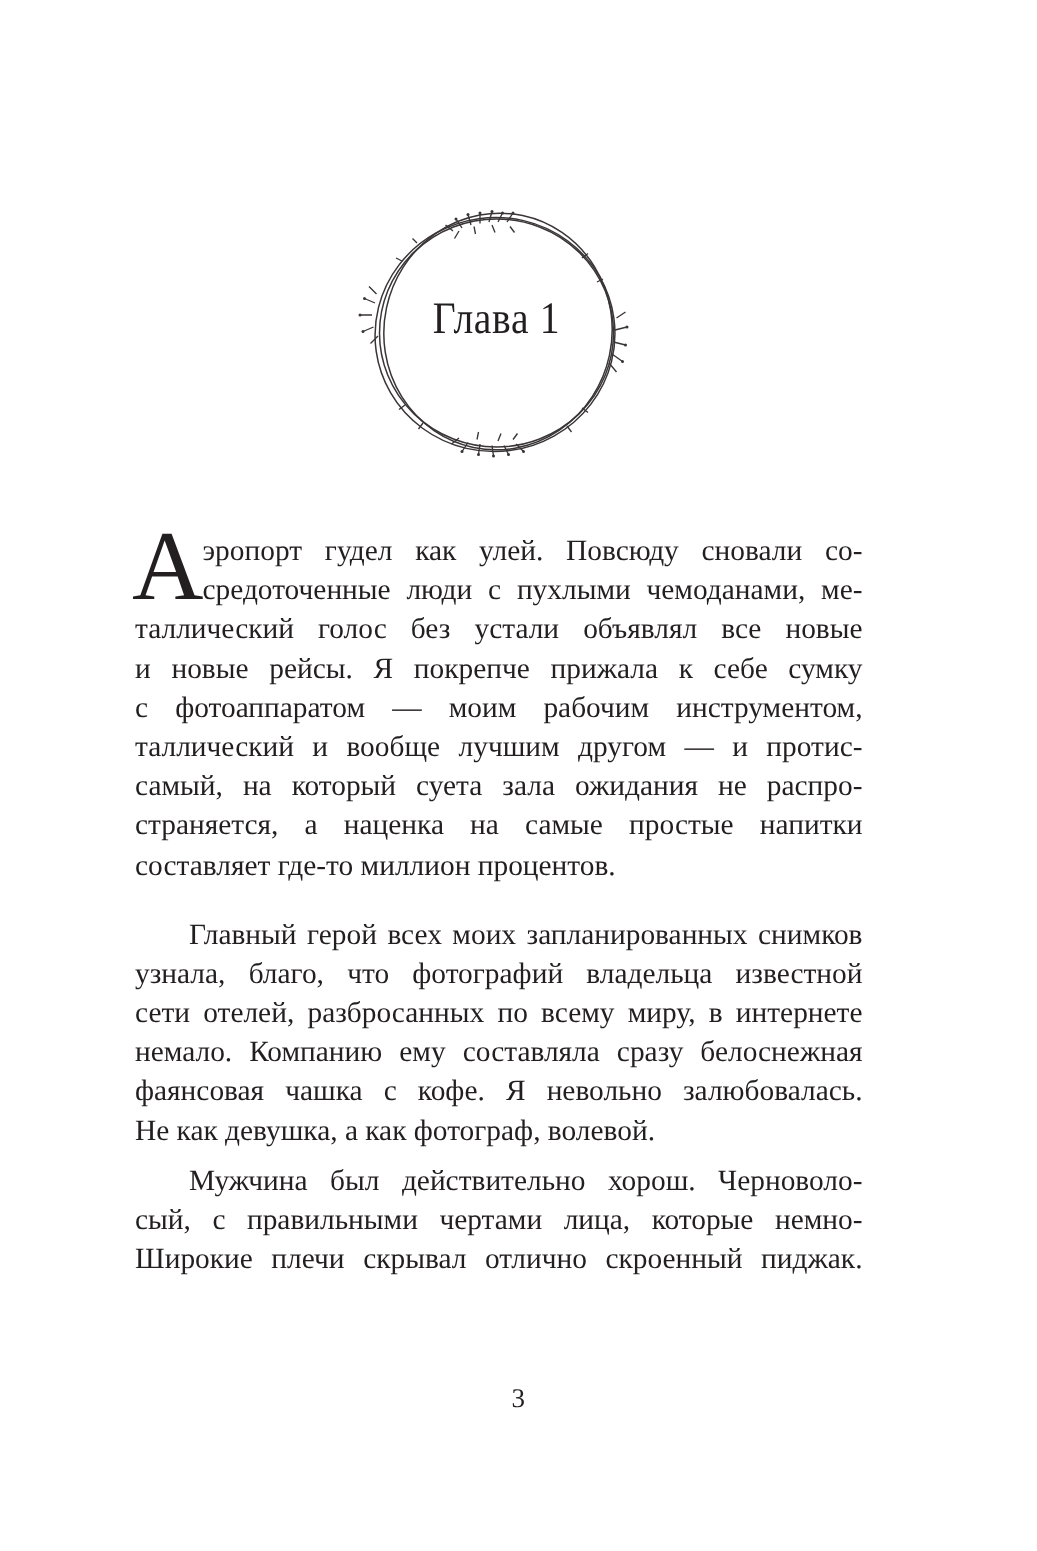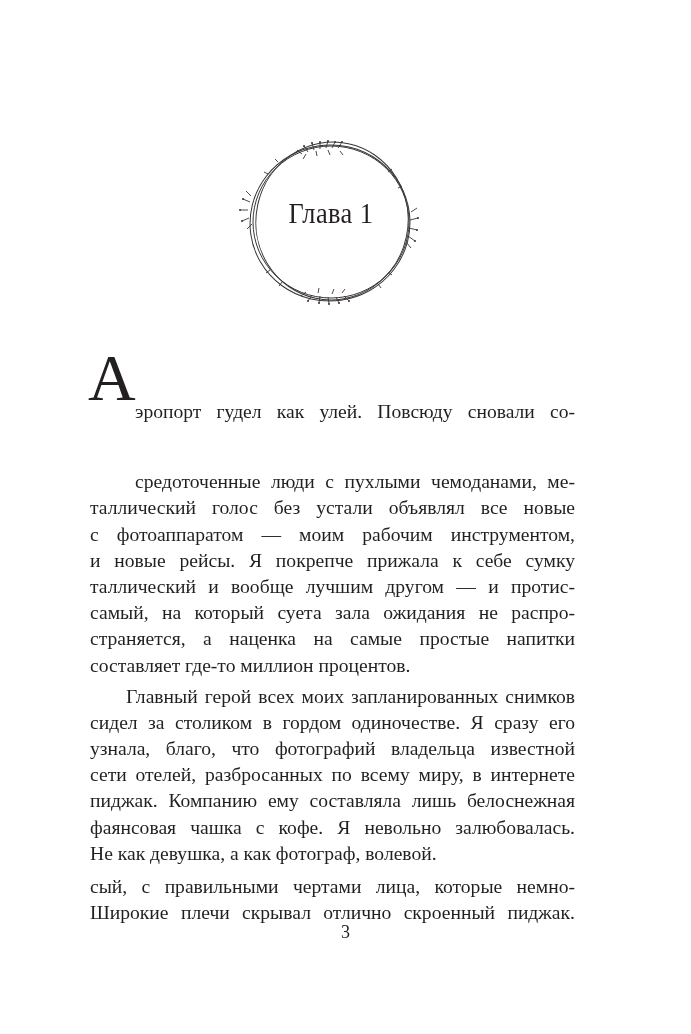--- a/index.html
+++ b/index.html
@@ -3,21 +3,21 @@
 <meta charset="utf-8">
 <style>
   html, body { margin: 0; padding: 0; background: #ffffff; }
   body { width: 691px; height: 1034px; position: relative; overflow: hidden; font-family: "Liberation Serif", "DejaVu Serif", serif; color: #231f20; }
   .ornament { position: absolute; left: 238px; top: 132px; width: 186px; height: 180px; }
   .chapter-title { position: absolute; left: 238px; top: 193px; width: 186px; text-align: center; font-size: 30px; line-height: 40px; font-family: "Liberation Serif", serif; font-weight: normal; transform: scaleX(0.88); letter-spacing: 0.5px; }
   .text-block { position: absolute; left: 90px; top: 355px; width: 485px; font-size: 19.6px; line-height: 26.2px; text-align: justify; }
   .line { display: block; white-space: nowrap; text-align: justify; text-align-last: justify; height: 26.2px; }
   .line.last { text-align-last: left; }
   .line.indent { padding-left: 36px; }
-  .line.cap { padding-left: 45px; margin-top: 44px; }
+  .line.cap { padding-left: 45px; }
   .dropcap { position: absolute; left: 88px; top: 348px; font-size: 66px; line-height: 60px; font-family: "Liberation Serif", serif; }
   .page-number { position: absolute; left: 0; width: 691px; top: 922px; text-align: center; font-size: 18px; }
 </style>
 </head>
 <body>
 
 <div class="ornament">
   <svg width="186" height="180" viewBox="0 0 186 180">
     <g fill="none" stroke="#3a3536" stroke-width="1">
       <ellipse cx="93" cy="90" rx="78" ry="76"></ellipse>
@@ -57,35 +57,35 @@
 
 <div class="chapter-title">Глава 1</div>
 
 <div class="dropcap">А</div>
 
 <div class="text-block">
   <div>
     <span class="line cap">эропорт гудел как улей. Повсюду сновали со-</span>
     <span class="line cap">средоточенные люди с пухлыми чемоданами, ме-</span>
     <span class="line">таллический голос без устали объявлял все новые</span>
+    <span class="line">и новые рейсы. Я покрепче прижала к себе сумку</span>
     <span class="line">с фотоаппаратом — моим рабочим инструментом,</span>
-    <span class="line">и новые рейсы. Я покрепче прижала к себе сумку</span>
     <span class="line">таллический и вообще лучшим другом — и протис-</span>
     <span class="line">самый, на который суета зала ожидания не распро-</span>
     <span class="line">страняется, а наценка на самые простые напитки</span>
     <span class="line last">составляет где-то миллион процентов.</span>
   </div>
-  <div style="margin-top:5px;">
+  <div style="margin-top:20px;">
     <span class="line indent">Главный герой всех моих запланированных снимков</span>
-    <span class="line">сидел за столиком в гордом одиночестве. Я сразу его</span>
     <span class="line">узнала, благо, что фотографий владельца известной</span>
     <span class="line">сети отелей, разбросанных по всему миру, в интернете</span>
-    <span class="line">пиджак. Компанию ему составляла лишь белоснежная</span>
+    <span class="line">немало. Компанию ему составляла сразу белоснежная</span>
     <span class="line">фаянсовая чашка с кофе. Я невольно залюбовалась.</span>
     <span class="line last">Не как девушка, а как фотограф, волевой.</span>
   </div>
   <div style="margin-top:7px;">
+    <span class="line indent">Мужчина был действительно хорош. Черноволо-</span>
     <span class="line">сый, с правильными чертами лица, которые немно-</span>
     <span class="line">Широкие плечи скрывал отлично скроенный пиджак.</span>
   </div>
 </div>
 
 <div class="page-number">3</div>
 
 </body></html>

